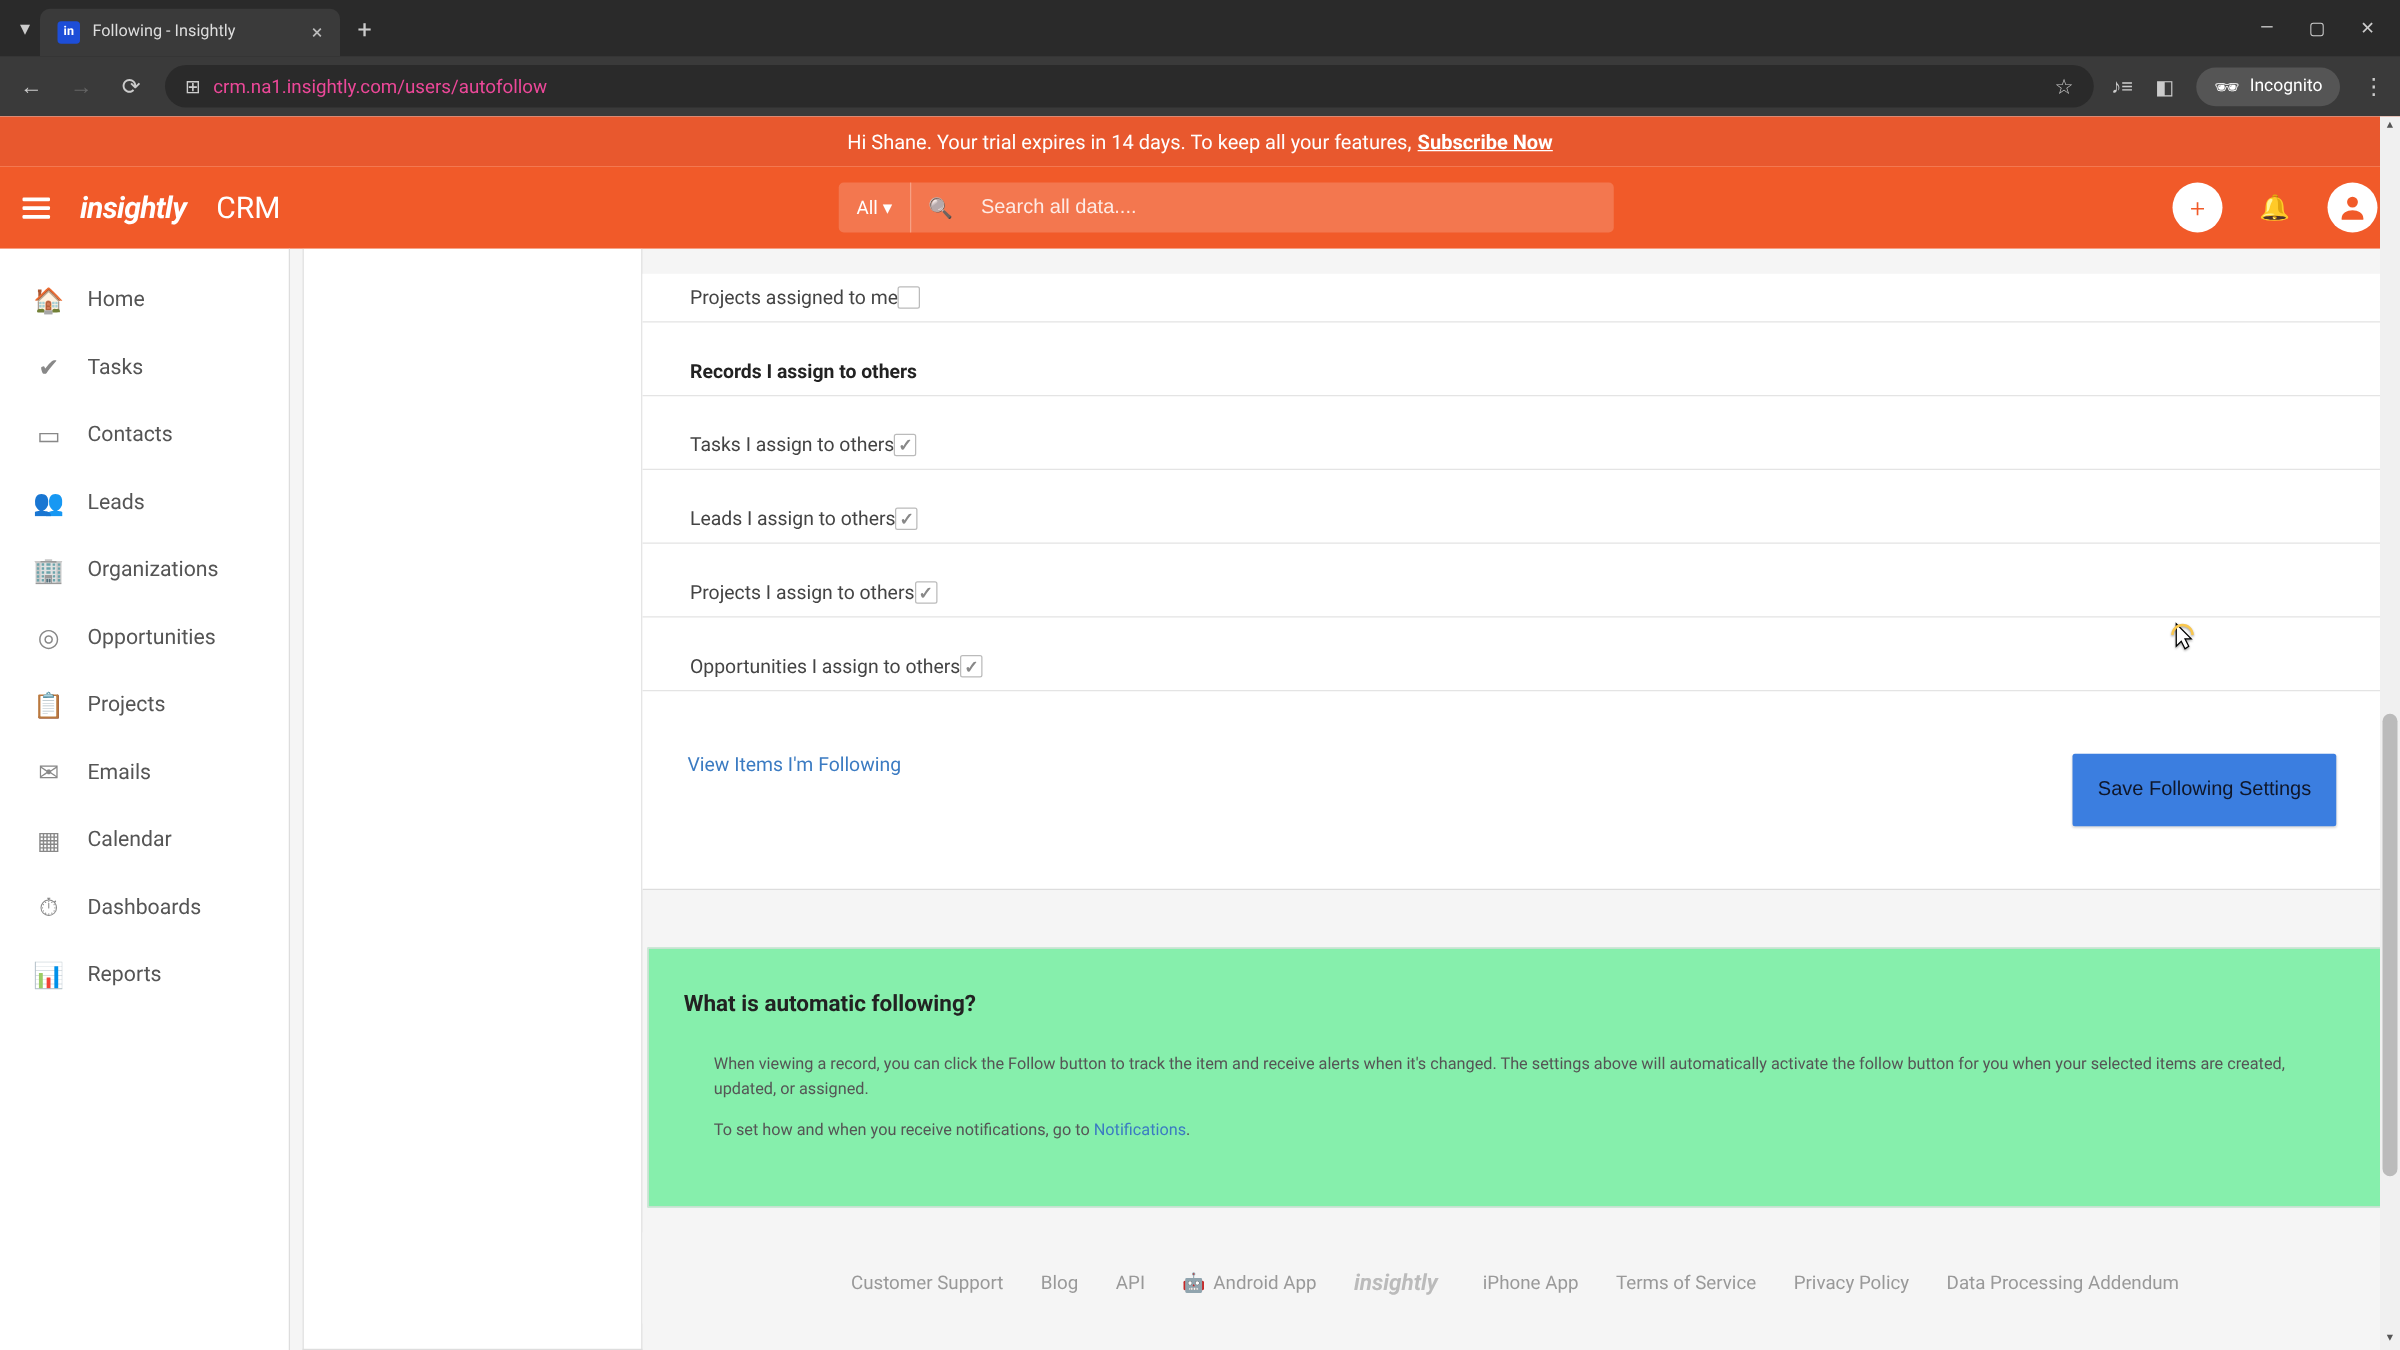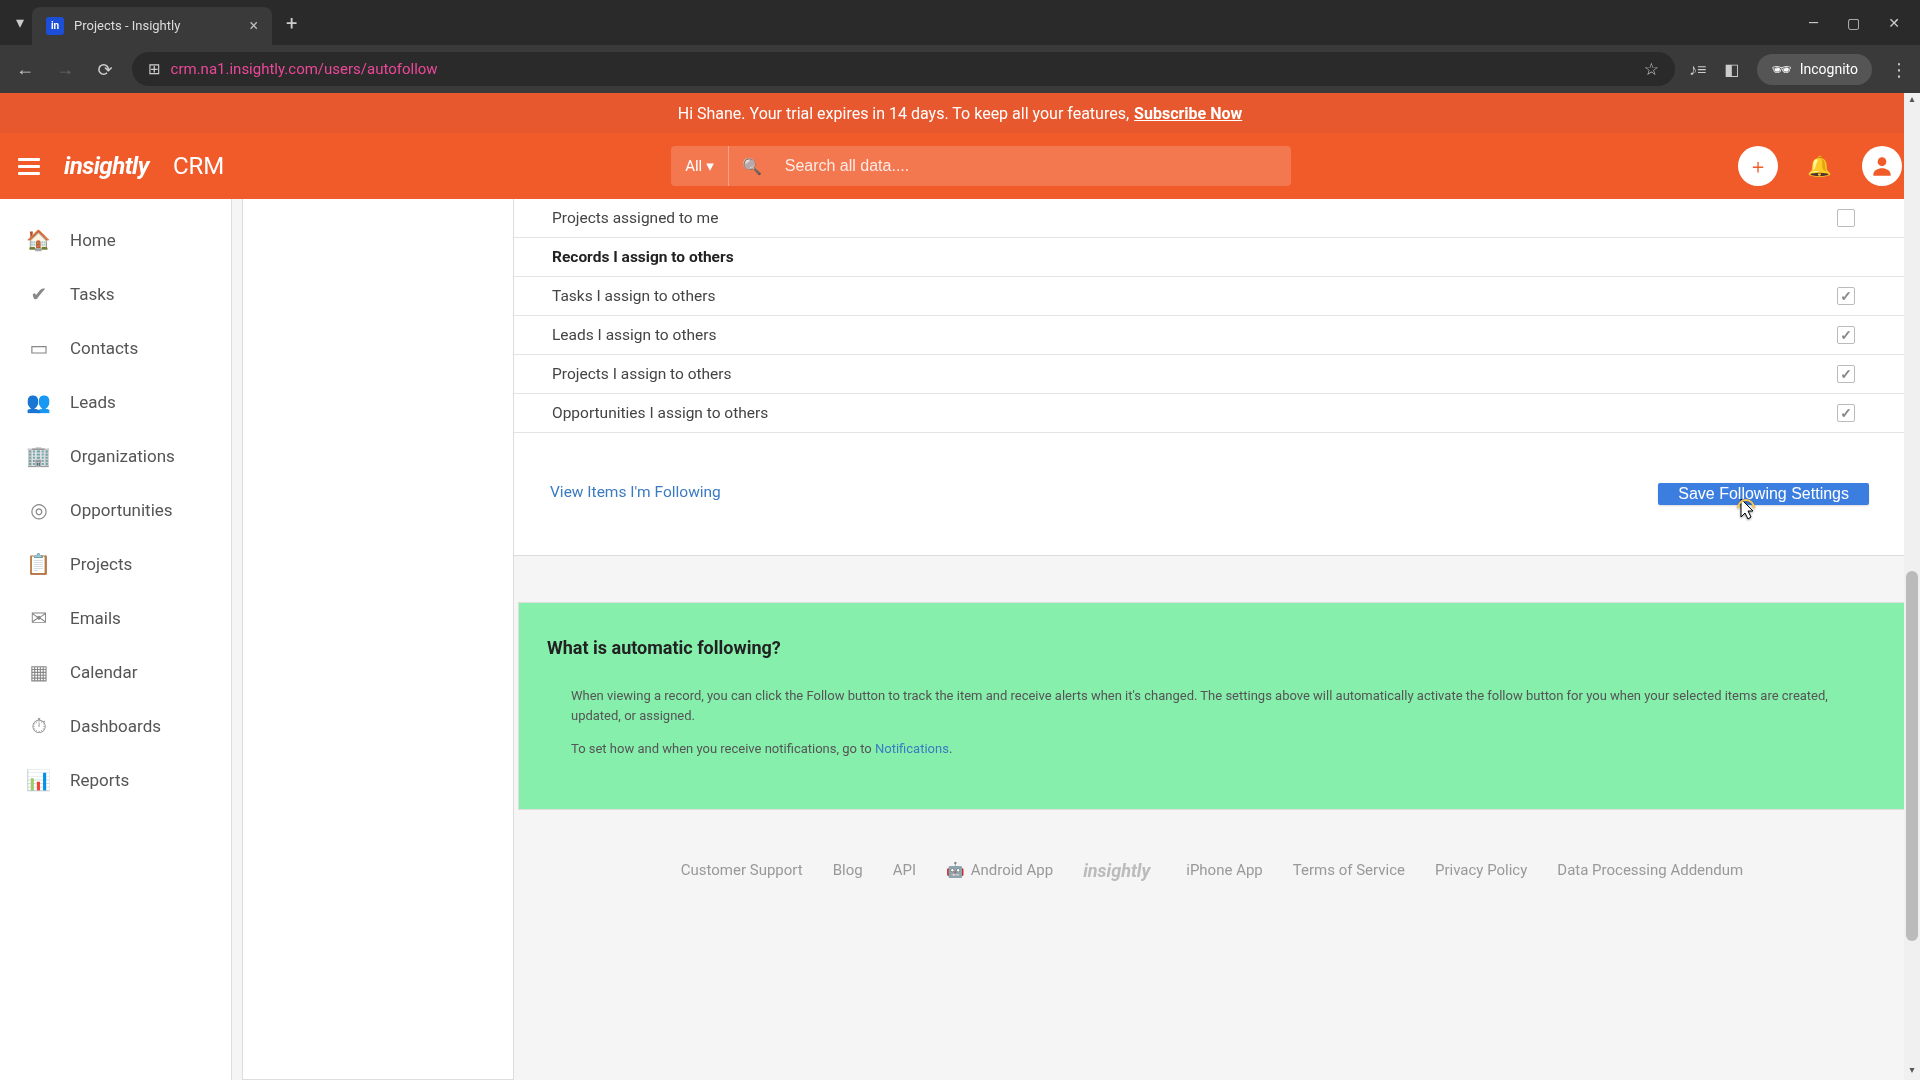--- a/index.html
+++ b/index.html
@@ -60,28 +60,28 @@
 .app-body { display: flex; height: calc(100% - 106px); }
 .sidebar { width: 232px; background: #fff; border-right: 1px solid #ddd; padding-top: 14px; }
 .nav-item { display:flex; align-items:center; gap: 18px; padding: 14px 26px; color: #555; font-size: 17px; cursor:pointer; }
 .nav-icon { width: 26px; height: 26px; color: #888; display:flex; align-items:center; justify-content:center; font-size: 20px; }
 
 .main { flex:1; background: #f5f5f5; padding: 0 10px; overflow: hidden; display:flex; }
 .inner-sidebar { width: 272px; background:#fff; border:1px solid #ddd; border-top:none; }
 .content { flex:1; background: #fff; border: 1px solid #ddd; border-top:none; border-left:none; padding: 0; }
 
 .settings-table { width: 100%; }
-.setting-row { display:flex; align-items:center; justify-content:space-between; padding: 10px 38px 10px 38px; border-bottom: 1px solid #e4e4e4; font-size: 15.5px; color: #444; }
+.setting-row { display:flex; align-items:center; padding: 10px 38px 10px 38px; border-bottom: 1px solid #e4e4e4; font-size: 15.5px; color: #444; margin-top: 20px; }
 .setting-row.header-row { font-weight: bold; color: #222; }
 .checkbox { width: 18px; height: 18px; border: 1.5px solid #bbb; border-radius: 2px; display:flex; align-items:center; justify-content:center; cursor:pointer; margin-right: 16px; }
 .checkbox.checked::after { content: "✓"; color: #888; font-size: 14px; font-weight:bold; }
 
 .actions-row { display:flex; align-items:flex-start; justify-content:space-between; padding: 50px 40px 50px 36px; }
 .link { color: #3b7bc2; font-size: 15.5px; cursor:pointer; }
-.save-btn { background: #3b7ee0; color: #ffffff; padding: 2px 20px; font-size: 16px; border: none; border-radius: 2px; cursor:pointer; box-shadow: 0 1px 2px rgba(0,0,0,0.15); }
+.save-btn { background: #3b7ee0; color: #0f172a; padding: 20px 20px; font-size: 16px; border: none; border-radius: 2px; cursor:pointer; box-shadow: 0 1px 2px rgba(0,0,0,0.15); }
 
 .info-panel { margin: 46px 4px 20px; border: 1px solid #ddd; background:#86efac; padding: 34px 28px 36px; }
 .info-title { font-size: 18px; font-weight: bold; color: #222; margin-bottom: 28px; }
 .info-body { padding: 0 24px; font-size: 13px; color: #555; line-height: 1.5; }
 .info-body p { margin-bottom: 14px; }
 .info-body a { color: #3b7bc2; cursor:pointer; }
 
 .footer { text-align:center; padding: 30px 0 22px; background: #f5f5f5; }
 .footer-links { display:flex; justify-content:center; align-items:center; gap: 30px; font-size: 15px; color: #999; }
 .footer-links span { cursor:pointer; }
@@ -93,21 +93,21 @@
 
 .tool-icon { color:#ccc; font-size:16px; }
 </style>
 </head>
 <body>
 
 <div class="browser-chrome">
   <span class="tab-dropdown">▾</span>
   <div class="tab">
     <span class="tab-favicon">in</span>
-    <span class="tab-title">Projects - Insightly</span>
+    <span class="tab-title">Following - Insightly</span>
     <span class="tab-close">×</span>
   </div>
   <span class="new-tab">+</span>
   <div class="window-controls">
     <span>—</span>
     <span>▢</span>
     <span>✕</span>
   </div>
 </div>
 

